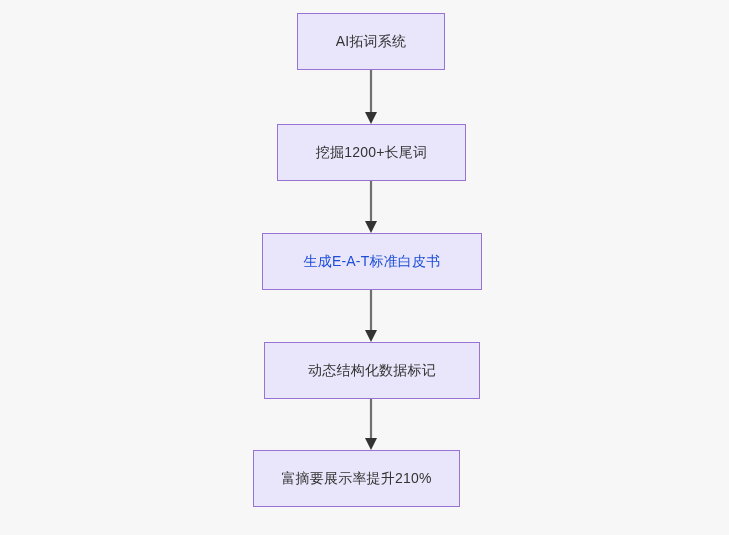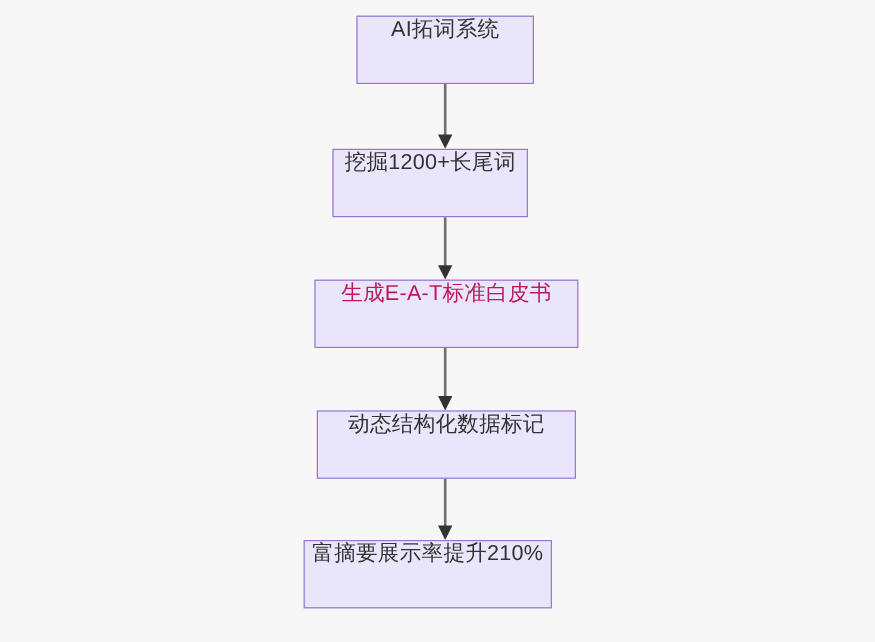--- a/index.html
+++ b/index.html
@@ -17,23 +17,24 @@
     position: relative;
     width: 729px;
     height: 535px;
   }
   .node {
     position: absolute;
     box-sizing: border-box;
     background: #e9e6fb;
     border: 1.4px solid #9873d4;
     display: flex;
+    align-items: center;
     justify-content: center;
     color: #333333;
-    font-size: 18px;
+    font-size: 14px;
     line-height: 1.2;
     letter-spacing: 0.2px;
     white-space: nowrap;
   }
   .node-label {
     display: block;
   }
   .edge {
     position: absolute;
     width: 26px;
@@ -74,29 +75,29 @@
     <svg width="26" height="51" viewBox="0 0 26 51">
       <line x1="13" y1="0" x2="13" y2="42" stroke="#707070" stroke-width="2.2"></line>
       <polygon points="13,51 7,39 19,39" fill="#333333"></polygon>
     </svg>
   </div>
 
   <div class="node" id="node-1" style="left: 297px; top: 13px; width: 148px; height: 57px; background: rgb(233, 230, 251); border-color: rgb(152, 115, 212); color: rgb(51, 51, 51);">
     <span class="node-label">AI拓词系统</span>
   </div>
 
-  <div class="node" id="node-2" style="left: 277px; top: 124px; width: 163px; height: 57px; background: rgb(233, 230, 251); border-color: rgb(152, 115, 212); color: rgb(51, 51, 51);">
+  <div class="node" id="node-2" style="left: 277px; top: 124px; width: 189px; height: 57px; background: rgb(233, 230, 251); border-color: rgb(152, 115, 212); color: rgb(51, 51, 51);">
     <span class="node-label">挖掘1200+长尾词</span>
   </div>
 
-  <div class="node" id="node-3" style="left: 262px; top: 233px; width: 220px; height: 57px; background: rgb(233, 230, 251); border-color: rgb(152, 115, 212); color: #be185d;">
+  <div class="node" id="node-3" style="left: 262px; top: 233px; width: 220px; height: 57px; background: rgb(233, 230, 251); border-color: rgb(152, 115, 212); color: #1d4ed8;">
     <span class="node-label">生成E-A-T标准白皮书</span>
   </div>
 
-  <div class="node" id="node-4" style="left: 264px; top: 342px; width: 216px; height: 57px; background: rgb(233, 230, 251); border-color: rgb(152, 115, 212); color: rgb(51, 51, 51); font-family: Liberation Serif, serif;">
+  <div class="node" id="node-4" style="left: 264px; top: 342px; width: 216px; height: 57px; background: rgb(233, 230, 251); border-color: rgb(152, 115, 212); color: rgb(51, 51, 51);">
     <span class="node-label">动态结构化数据标记</span>
   </div>
 
   <div class="node" id="node-5" style="left: 253px; top: 450px; width: 207px; height: 57px; background: rgb(233, 230, 251); border-color: rgb(152, 115, 212); color: rgb(51, 51, 51);">
     <span class="node-label">富摘要展示率提升210%</span>
   </div>
 
 </div>
 
 </body></html>

